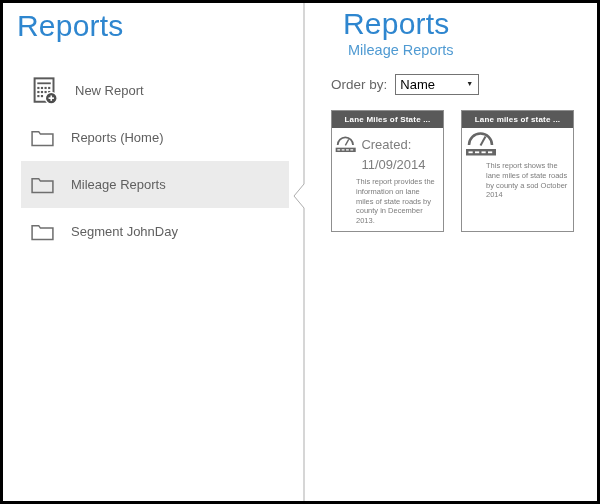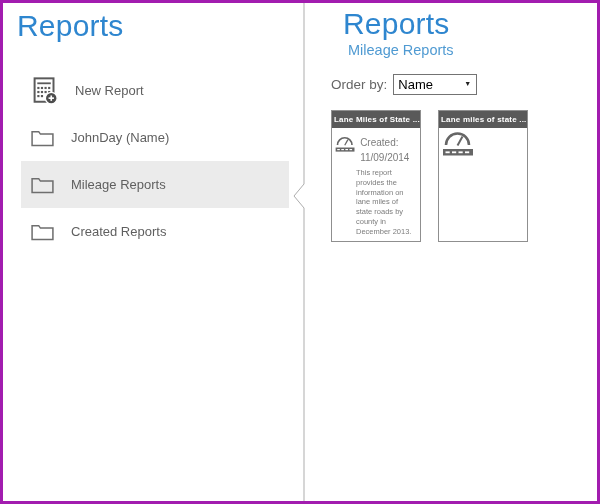--- a/index.html
+++ b/index.html
@@ -1,20 +1,20 @@
 <!DOCTYPE html>
 <html><head>
 <meta charset="utf-8">
 <style>
   html,body { margin:0; padding:0; background:#ffffff; }
   * { box-sizing:border-box; font-family:"Liberation Sans", sans-serif; }
 
   .window {
     position:relative; width:600px; height:504px;
-    border:3px solid #a21caf; background:#fff; overflow:hidden;
+    border:3px solid #000000; background:#fff; overflow:hidden;
   }
 
   
   .sidebar { position:absolute; left:0; top:0; width:300px; height:100%; }
   .sidebar-title {
     margin:6px 0 0 14px; font-size:30px; font-weight:300;
     color:#2e86cf; letter-spacing:0.2px;
   }
   .menu { margin-top:24px; }
   .menu-item {
@@ -29,43 +29,43 @@
   .divider-svg { position:absolute; left:290px; top:0; width:12px; height:498px; }
 
   
   .main { position:absolute; left:302px; top:0; right:0; height:100%; }
   .main-title {
     margin:4px 0 0 38px; font-size:30px; font-weight:300;
     color:#2e86cf; letter-spacing:0.2px;
   }
   .main-subtitle { margin:1px 0 0 43px; font-size:14.5px; color:#4f9ad2; }
 
-  .order-row { margin:16px 0 0 26px; display:flex; align-items:center; }
+  .order-row { margin:16px 0 0 26px; display:flex; align-items:center;gap:8px; }
   .order-label { font-size:13.5px; color:#666; }
-  .select-wrap { position:relative; margin-left:6px; }
+  .select-wrap { position:relative; }
   .order-select {
     width:84px; height:21px; font-size:13px; color:#000;
     border:1px solid #737373; background:#fff; border-radius:0;
     padding:0 16px 0 4px; appearance:none; -webkit-appearance:none;
   }
   .select-arrow {
     position:absolute; right:6px; top:6px; font-size:7px; color:#222;
     pointer-events:none;
   }
 
   
   .cards { margin:15px 0 0 26px; display:flex; gap:17px; }
-  .card { width:90px; border:1px solid #8f8f8f; background:#fff; cursor:pointer; }
+  .card { width:113px; border:1px solid #8f8f8f; background:#fff; cursor:pointer; }
   .card-title {
     background:#595959; color:#fff; font-size:8px; font-weight:bold;
     text-align:center; padding:4px 2px; letter-spacing:0.2px;
     white-space:nowrap; overflow:hidden;
   }
   .card-info { display:flex; gap:5px; padding:4px 3px 1px 3px; align-items:flex-start; }
-  .card-dates { font-size:10px; color:#7d7d7d; line-height:1.5; padding-top:3px; }
+  .card-dates { font-size:13px; color:#7d7d7d; line-height:1.5; padding-top:3px; }
   .card-desc { font-size:7.5px; color:#7d7d7d; line-height:1.3; padding:2px 4px 5px 4px;margin-left:20px; }
 </style>
 </head>
 <body>
 
 <div class="window">
 
   <div class="sidebar">
     <div class="sidebar-title">Reports</div>
 
@@ -91,35 +91,35 @@
           <line x1="22.5" y1="21.5" x2="22.5" y2="27.5" stroke="#ffffff" stroke-width="1.8"></line>
           <line x1="19.5" y1="24.5" x2="25.5" y2="24.5" stroke="#ffffff" stroke-width="1.8"></line>
         </svg>
         <span class="label">New Report</span>
       </div>
 
       <div class="menu-item">
         <svg width="23" height="18" viewBox="0 0 24 19">
           <path d="M1 17.5 V2.8 H8 L9.8 5.4 H23 V17.5 Z" fill="none" stroke="#6e6e6e" stroke-width="1.6"></path>
         </svg>
-        <span class="label">JohnDay (Name)</span>
+        <span class="label">Reports (Home)</span>
       </div>
 
       <div class="menu-item selected">
         <svg width="23" height="18" viewBox="0 0 24 19">
           <path d="M1 17.5 V2.8 H8 L9.8 5.4 H23 V17.5 Z" fill="none" stroke="#6e6e6e" stroke-width="1.6"></path>
         </svg>
         <span class="label">Mileage Reports</span>
       </div>
 
       <div class="menu-item">
         <svg width="23" height="18" viewBox="0 0 24 19">
           <path d="M1 17.5 V2.8 H8 L9.8 5.4 H23 V17.5 Z" fill="none" stroke="#6e6e6e" stroke-width="1.6"></path>
         </svg>
-        <span class="label">Created Reports</span>
+        <span class="label">Segment JohnDay</span>
       </div>
 
     </div>
   </div>
 
   <svg class="divider-svg" viewBox="0 0 12 498" preserveAspectRatio="none">
     <path d="M11 0 V181 L1 193 L11 205 V498" fill="none" stroke="#adadad" stroke-width="1"></path>
   </svg>
 
   <div class="main">
@@ -168,17 +168,18 @@
             <line x1="15.5" y1="13.5" x2="20.5" y2="4.5" stroke="#666" stroke-width="2"></line>
             <rect x="1" y="17" width="30" height="6.5" fill="#666"></rect>
             <g fill="#fff">
               <rect x="3.5" y="19.4" width="4.2" height="1.8"></rect>
               <rect x="10" y="19.4" width="4.2" height="1.8"></rect>
               <rect x="16.5" y="19.4" width="4.2" height="1.8"></rect>
               <rect x="23" y="19.4" width="4.2" height="1.8"></rect>
             </g>
           </svg>
         </div>
+        <div class="card-desc">This report shows the lane miles of state roads by county a sod October 2014</div>
       </div>
 
     </div>
   </div>
 </div>
 
 </body></html>

